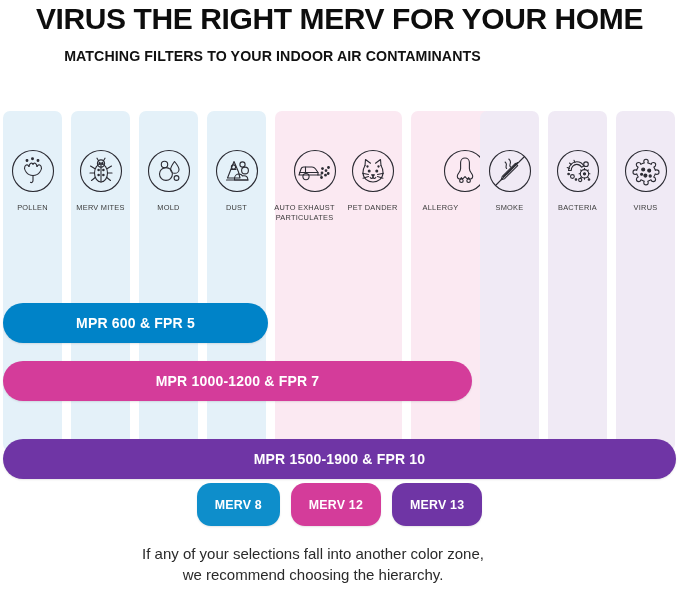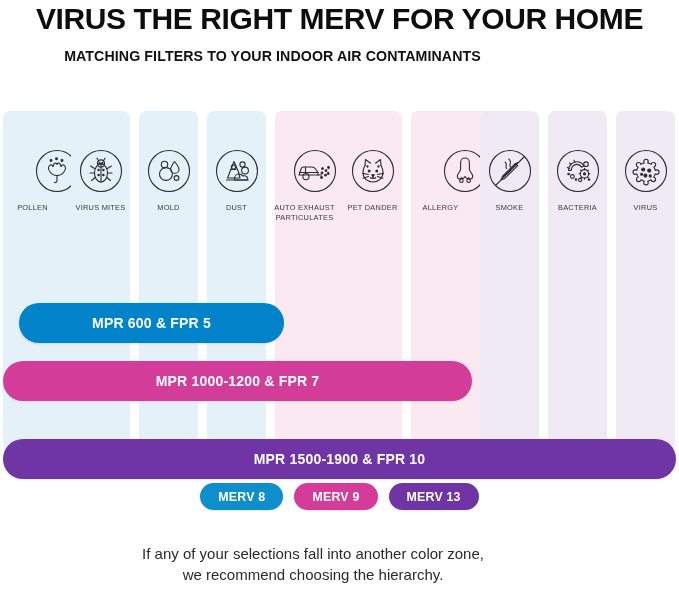--- a/index.html
+++ b/index.html
@@ -64,37 +64,37 @@
     height:40px;
     border-radius:20px;
     color:#ffffff;
     font-size:14px;
     font-weight:bold;
     display:flex;align-items:center;justify-content:center;
     letter-spacing:0.2px;
     pointer-events:auto;
     box-shadow:0 1px 2px rgba(0,0,0,0.10);
   }
-  .bar.b1{left:3px;top:303px;width:265px;background:#0083c8;margin-left:16px;}
+  .bar.b1{left:3px;top:303px;width:265px;background:#0083c8;}
   .bar.b2{left:3px;top:361px;width:469px;background:#d43c9a;}
   .bar.b3{left:3px;top:419px;width:673px;background:#6f35a5;margin-top:20px;}
 
   .legend{
     position:absolute;left:0;top:483px;width:679px;
     display:flex;justify-content:center;align-items:center;
     gap:11px;
   }
   .pill{
     height:27px;
     border-radius:14px;
     color:#ffffff;
     font-size:12.4px;
     font-weight:bold;
     display:flex;align-items:center;justify-content:center;
-    padding:0 18px;
+    padding:8px 18px;
     letter-spacing:0.2px;
     box-shadow:0 1px 2px rgba(0,0,0,0.10);
     text-align:right;
   }
   .pill.p1{background:#0e8ecb;}
   .pill.p2{background:#d43c9a;}
   .pill.p3{background:#6f35a5;}
 
   .footer{
     position:absolute;left:0;top:543px;width:626px;
@@ -106,21 +106,21 @@
   .footer div{white-space:nowrap;}
 </style>
 </head>
 <body>
 
 <div class="title">VIRUS THE RIGHT MERV FOR YOUR HOME</div>
 <div class="subtitle">MATCHING FILTERS TO YOUR INDOOR AIR CONTAMINANTS</div>
 
 <div class="columns">
 
-  <div class="col blue" style="left:3px;padding-left:48px;">
+  <div class="col blue" style="left:3px;">
     <div class="icon-wrap">
       <svg viewBox="0 0 46 46">
           <g fill="none" stroke="#2b2b33" stroke-width="1.1" stroke-linecap="round" stroke-linejoin="round">
         <circle cx="23" cy="23" r="20.5"></circle>
         <path d="M14.5 20.5 C14.5 20.5 16 27.5 23 27.5 C30 27.5 31.5 20.5 31.5 20.5"></path>
         <path d="M14.5 20.5 C14.5 17 17.5 15.5 19 18.5"></path>
         <path d="M31.5 20.5 C31.5 17 28.5 15.5 27 18.5"></path>
         <path d="M19 18.5 C19.5 15 22 14 23 16.5 C24 14 26.5 15 27 18.5"></path>
         <path d="M23 27.5 L23 32.5 C23 34.2 21.6 35 20.5 34.3"></path>
         <circle cx="17" cy="12.5" r="0.9" fill="#2b2b33"></circle>
@@ -150,21 +150,21 @@
         <path d="M29.4 20.5 L33.5 18"></path>
         <path d="M29.7 25 L34 25"></path>
         <path d="M28.8 29.5 L32.5 32.5"></path>
         <circle cx="20.6" cy="22" r="0.7" fill="#2b2b33"></circle>
         <circle cx="25.4" cy="22" r="0.7" fill="#2b2b33"></circle>
         <circle cx="20.6" cy="27" r="0.7" fill="#2b2b33"></circle>
         <circle cx="25.4" cy="27" r="0.7" fill="#2b2b33"></circle>
       </g>
         </svg>
     </div>
-    <div class="col-label">VIRUS MITES</div>
+    <div class="col-label">MERV MITES</div>
   </div>
 
   <div class="col blue" style="left:139px;">
     <div class="icon-wrap">
       <svg viewBox="0 0 46 46">
           <g fill="none" stroke="#2b2b33" stroke-width="1.1" stroke-linecap="round" stroke-linejoin="round">
         <circle cx="23" cy="23" r="20.5"></circle>
         <circle cx="18.5" cy="16.5" r="3.2"></circle>
         <path d="M28.5 13.5 C31.6 17.2 33 19.4 33 21.4 C33 23.6 31 25.3 28.8 25.3 C26.6 25.3 24.6 23.6 24.6 21.4 C24.6 19.4 25.7 17.4 28.5 13.5 Z"></path>
         <path d="M13.5 26 C13.5 22.3 16.5 19.6 20 19.6 C23.6 19.6 26.4 22.4 26.4 26 C26.4 29.6 23.6 32.4 20 32.4 C16.5 32.4 13.5 29.7 13.5 26 Z"></path>
@@ -335,20 +335,20 @@
 </div>
 
 <div class="bars">
   <div class="bar b1">MPR 600 &amp; FPR 5</div>
   <div class="bar b2">MPR 1000-1200 &amp; FPR 7</div>
   <div class="bar b3">MPR 1500-1900 &amp; FPR 10</div>
 </div>
 
 <div class="legend">
   <div class="pill p1">MERV 8</div>
-  <div class="pill p2">MERV 9</div>
+  <div class="pill p2">MERV 12</div>
   <div class="pill p3">MERV 13</div>
 </div>
 
 <div class="footer">
   <div>If any of your selections fall into another color zone,</div>
   <div>we recommend choosing the hierarchy.</div>
 </div>
 
 </body></html>

